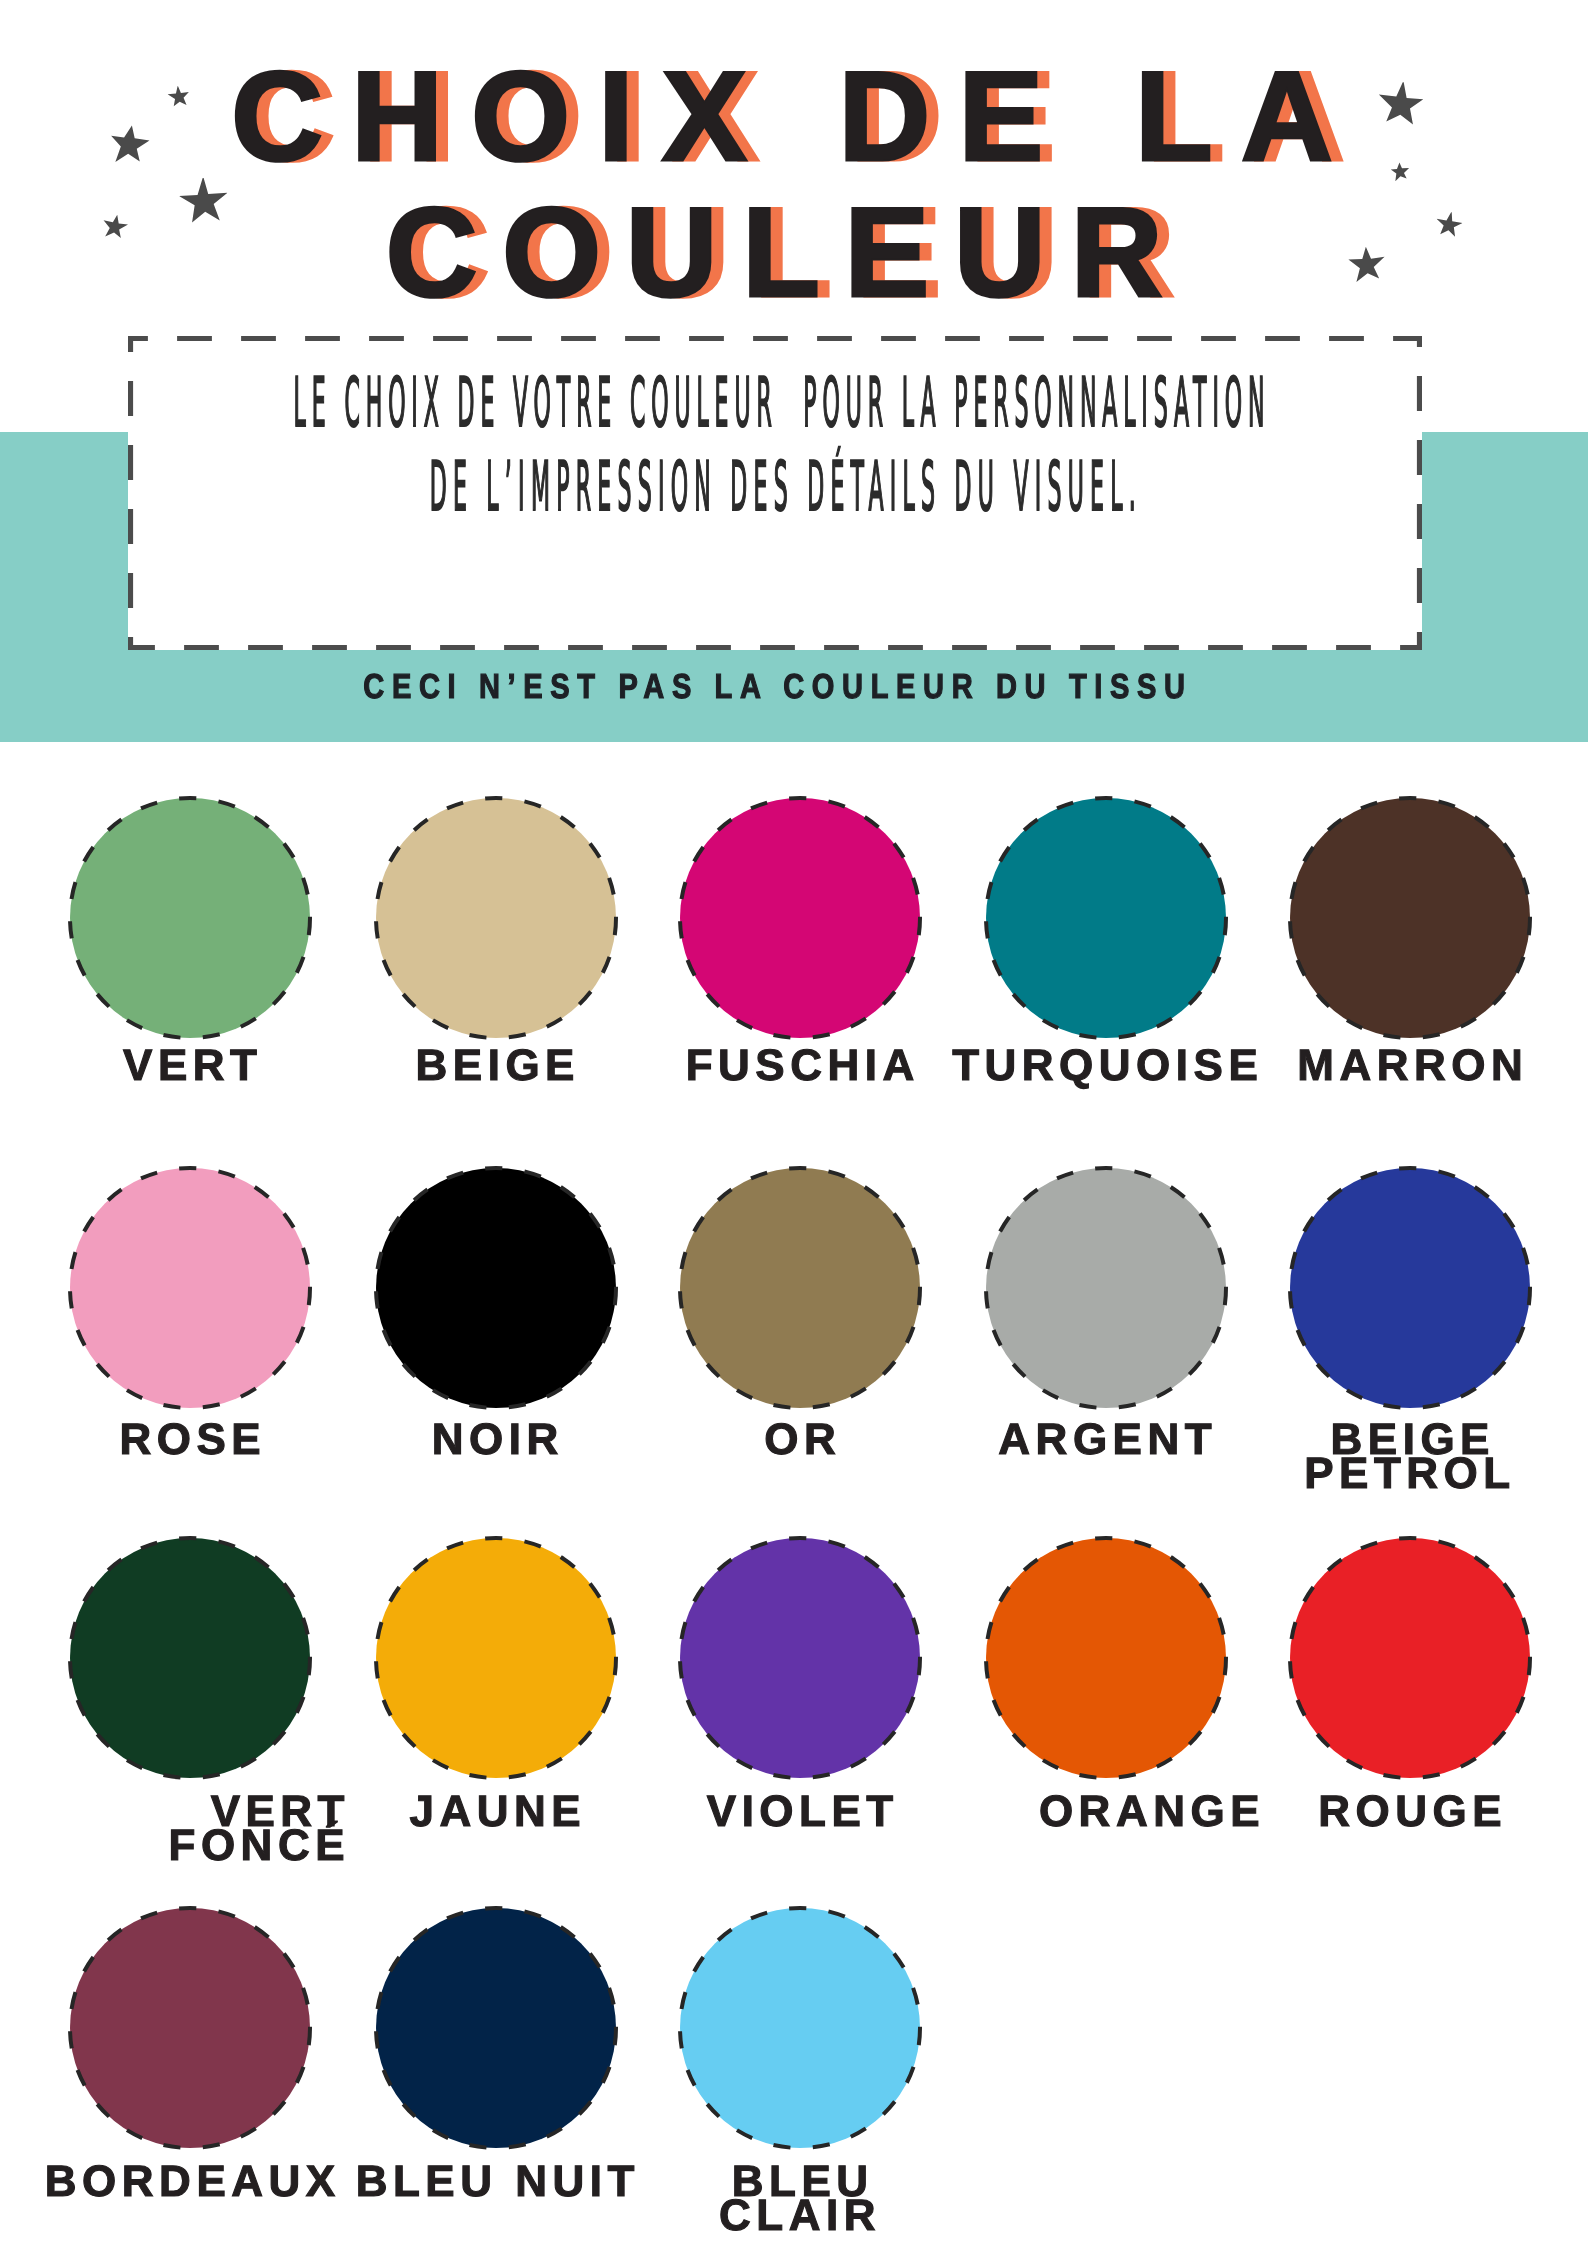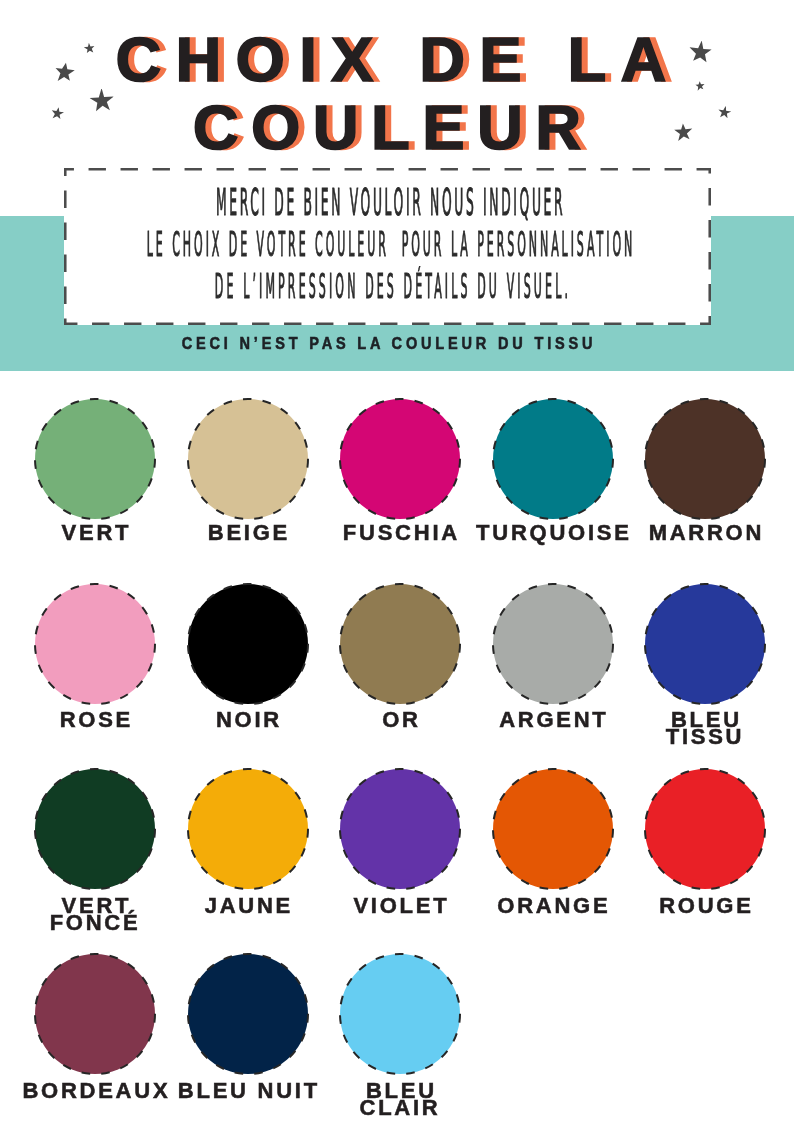--- a/index.html
+++ b/index.html
@@ -96,21 +96,20 @@
       <span class="sh" id="tl2sh" style="color: rgb(242, 117, 74); transform: translateX(6px);">COULEUR</span>
       <span class="fg">COULEUR</span>
     </div>
   </div>
 
   <div class="msg-box">
       <svg width="647" height="157">
         <rect x="1.25" y="1.25" width="644.5" height="154.5" fill="none" stroke="#4c4c4c" stroke-width="2.6" stroke-dasharray="17.4 14.6" stroke-dashoffset="8.7"></rect>
       </svg>
     <div class="msg-text">
-      <div class="msg-line" id="ml1"><span>Merci de bien vouloir nous indiquer</span></div>
       <div class="msg-line" id="ml2"><span>le choix de votre couleur  pour la personnalisation</span></div>
       <div class="msg-line" id="ml3"><span>de l’impression des détails du visuel.</span></div>
     </div>
   </div>
 
   <div class="subtitle" style="top:333.5px;"><span>CECI N’EST PAS LA COULEUR DU TISSU</span></div>
 
   <div id="grid">
       <div class="cell" style="left: 15px; top: 397px;">
         <div class="dot-wrap">
@@ -193,30 +192,30 @@
         </div>
         <div class="label" style="top: 128.7px;">ARGENT</div>
       </div>
       <div class="cell" style="left: 625px; top: 582px;">
         <div class="dot-wrap">
           <svg width="124" height="124">
             <circle cx="62" cy="62" r="60" fill="#26399b"></circle>
             <circle cx="62" cy="62" r="60" fill="none" stroke="#262626" stroke-width="2" stroke-dasharray="8.6 11.2" stroke-linecap="butt"></circle>
           </svg>
         </div>
-        <div class="label" style="top: 128.7px;">BLEU TISSU</div>
+        <div class="label" style="top: 128.7px;">BEIGE PETROL</div>
       </div>
       <div class="cell" style="left: 15px; top: 767px;">
         <div class="dot-wrap">
           <svg width="124" height="124">
             <circle cx="62" cy="62" r="60" fill="#103c23"></circle>
             <circle cx="62" cy="62" r="60" fill="none" stroke="#262626" stroke-width="2" stroke-dasharray="8.6 11.2" stroke-linecap="butt"></circle>
           </svg>
         </div>
-        <div class="label" style="top: 130px;">VERT FONCÉ</div>
+        <div class="label" style="top: 130px; text-align: right;">VERT FONCÉ</div>
       </div>
       <div class="cell" style="left: 167.5px; top: 767px;">
         <div class="dot-wrap">
           <svg width="124" height="124">
             <circle cx="62" cy="62" r="60" fill="#f4ac08"></circle>
             <circle cx="62" cy="62" r="60" fill="none" stroke="#262626" stroke-width="2" stroke-dasharray="8.6 11.2" stroke-linecap="butt"></circle>
           </svg>
         </div>
         <div class="label" style="top: 130px;">JAUNE</div>
       </div>
@@ -229,21 +228,21 @@
         </div>
         <div class="label" style="top: 130px;">VIOLET</div>
       </div>
       <div class="cell" style="left: 472.5px; top: 767px;">
         <div class="dot-wrap">
           <svg width="124" height="124">
             <circle cx="62" cy="62" r="60" fill="#e45704"></circle>
             <circle cx="62" cy="62" r="60" fill="none" stroke="#262626" stroke-width="2" stroke-dasharray="8.6 11.2" stroke-linecap="butt"></circle>
           </svg>
         </div>
-        <div class="label" style="top: 130px;">ORANGE</div>
+        <div class="label" style="top: 130px; text-align: right;">ORANGE</div>
       </div>
       <div class="cell" style="left: 625px; top: 767px;">
         <div class="dot-wrap">
           <svg width="124" height="124">
             <circle cx="62" cy="62" r="60" fill="#e92026"></circle>
             <circle cx="62" cy="62" r="60" fill="none" stroke="#262626" stroke-width="2" stroke-dasharray="8.6 11.2" stroke-linecap="butt"></circle>
           </svg>
         </div>
         <div class="label" style="top: 130px;">ROUGE</div>
       </div>

